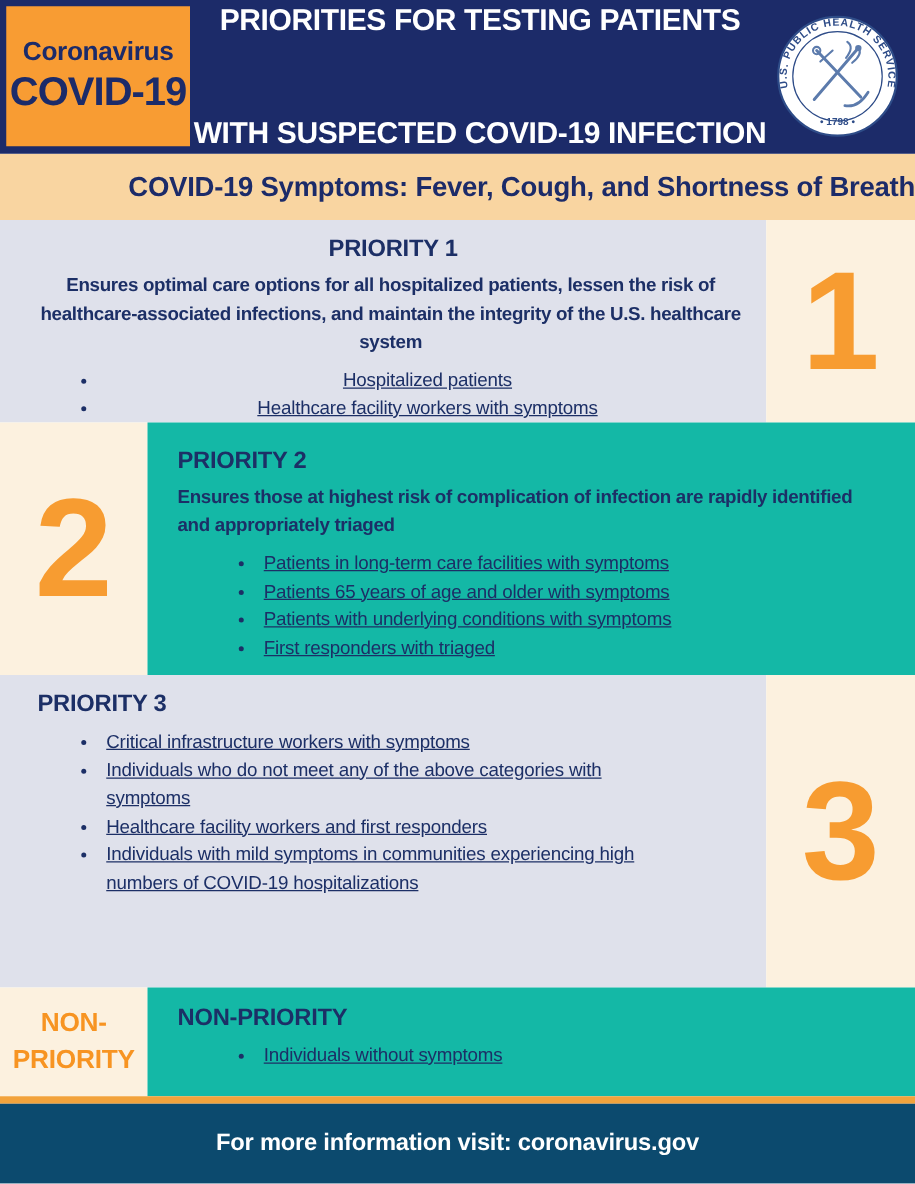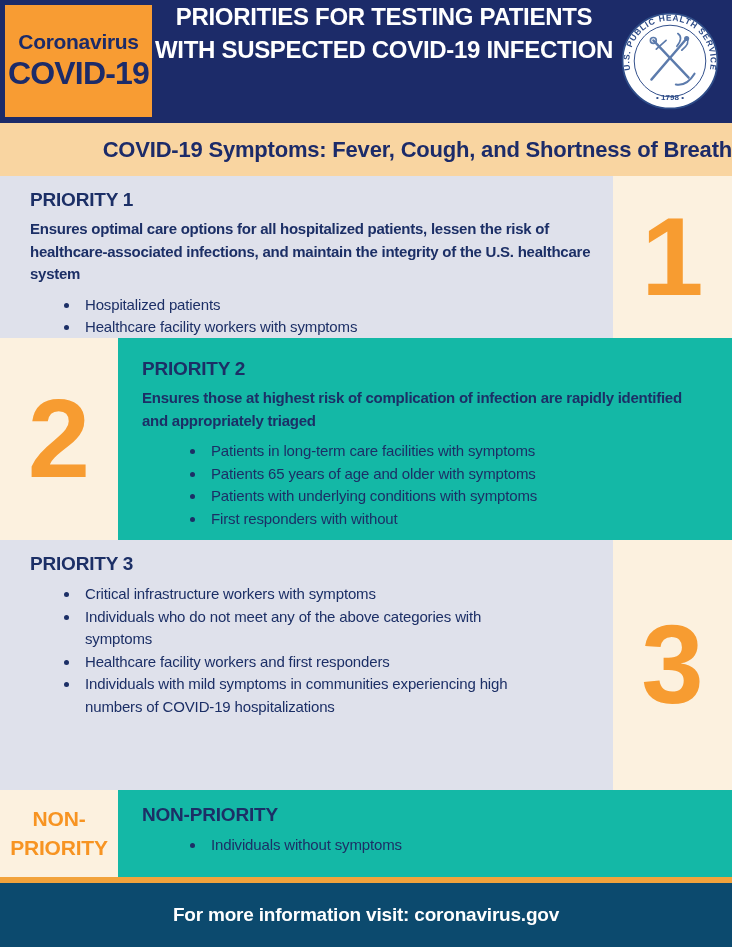--- a/index.html
+++ b/index.html
@@ -23,41 +23,41 @@
     width: 147px; height: 112px;
     background: #F89C33;
     display: flex; flex-direction: column;
     align-items: center; justify-content: center;
   }
   .badge-line1 { font-size: 21px; font-weight: bold; color: #1C2B69; letter-spacing: -0.3px; }
   .badge-line2 { font-size: 32px; font-weight: bold; color: #1C2B69; letter-spacing: -0.8px; margin-top: 1px; text-align: right; }
   .title-block {
     position: absolute; left: 158px; right: 122px; top: 0; bottom: 0;
     display: flex; flex-direction: column;
-    align-items: center; justify-content: flex-start;
+    align-items: center; justify-content: space-between;
     text-align: center;
   }
   .title-line {
     color: #ffffff; font-size: 24px; font-weight: bold;
     line-height: 1.38; letter-spacing: -0.3px;
     white-space: nowrap;
   }
   .seal { position: absolute; right: 13px; top: 12px; width: 98px; height: 98px; }
   
   .symptoms {
     height: 53px; flex: 0 0 53px;
     background: #F9D5A1;
     display: flex; align-items: center; justify-content: flex-end;
   }
   .symptoms-text {
     color: #1C2B69; font-size: 22px; font-weight: bold; letter-spacing: -0.2px;
   }
   
   .row { display: flex; }
-  .row-p1 { height: 162px; flex: 0 0 162px; }
+  .row-p1 { height: 162px; flex: 0 0 162px; text-align: center; }
   .row-p2 { height: 202px; flex: 0 0 202px; }
   .row-p3 { height: 250px; flex: 0 0 250px; }
   .row-np { height: 87px;  flex: 0 0 87px; }
   .main-gray  { flex: 1; background: #DFE1EB; padding: 13px 14px 0 30px; }
   .main-peach { flex: 1; background: #14b8a6; }
   .p2-pad { padding: 20px 14px 0 24px; }
   .np-pad { padding: 14px 14px 0 24px; }
   .side-col {
     display: flex; align-items: center; justify-content: center;
     background: #FCF1DF;
@@ -74,21 +74,21 @@
     font-size: 15px; font-weight: bold; color: #1C2F66;
     line-height: 1.5; letter-spacing: -0.25px; margin-top: 7px;
   }
   .desc-p1 { max-width: 565px; }
   .desc-p2 { max-width: 545px; }
   .desc-p3 { max-width: 545px; }
   .bullets { margin: 8px 0 0 0; padding-left: 50px; list-style: disc; }
   .bullets-indent2 { padding-left: 64px; }
   .bullets li {
     font-size: 15px; color: #1C2F66; line-height: 1.5;
-    letter-spacing: -0.15px; padding-left: 5px;
+    letter-spacing: -0.15px; padding-left: 5px; text-decoration: underline;
   }
   .bullets-p3 li { max-width: 460px; }
   .np-side-label {
     font-size: 21px; font-weight: bold; color: #F79422;
     text-align: center; line-height: 1.35; letter-spacing: -0.2px;
   }
   
   .divider-bar { height: 6px; flex: 0 0 6px; background: #F2A33C; }
   .footer {
     flex: 1; background: #0c4a6e;
@@ -155,21 +155,21 @@
     <div class="side-col side-left">
       <div class="big-num">2</div>
     </div>
     <div class="main-peach p2-pad">
       <h2 class="section-label">PRIORITY 2</h2>
       <p class="section-desc desc-p2">Ensures those at highest risk of complication of infection are rapidly identified and appropriately triaged</p>
       <ul class="bullets bullets-indent2">
         <li>Patients in long-term care facilities with symptoms</li>
         <li>Patients 65 years of age and older with symptoms</li>
         <li>Patients with underlying conditions with symptoms</li>
-        <li>First responders with without</li>
+        <li>First responders with triaged</li>
       </ul>
     </div>
   </section>
 
   <section class="row row-p3">
     <div class="main-gray">
       <h2 class="section-label">PRIORITY 3</h2>
       <ul class="bullets bullets-p3">
         <li>Critical infrastructure workers with symptoms</li>
         <li>Individuals who do not meet any of the above categories with symptoms</li>

